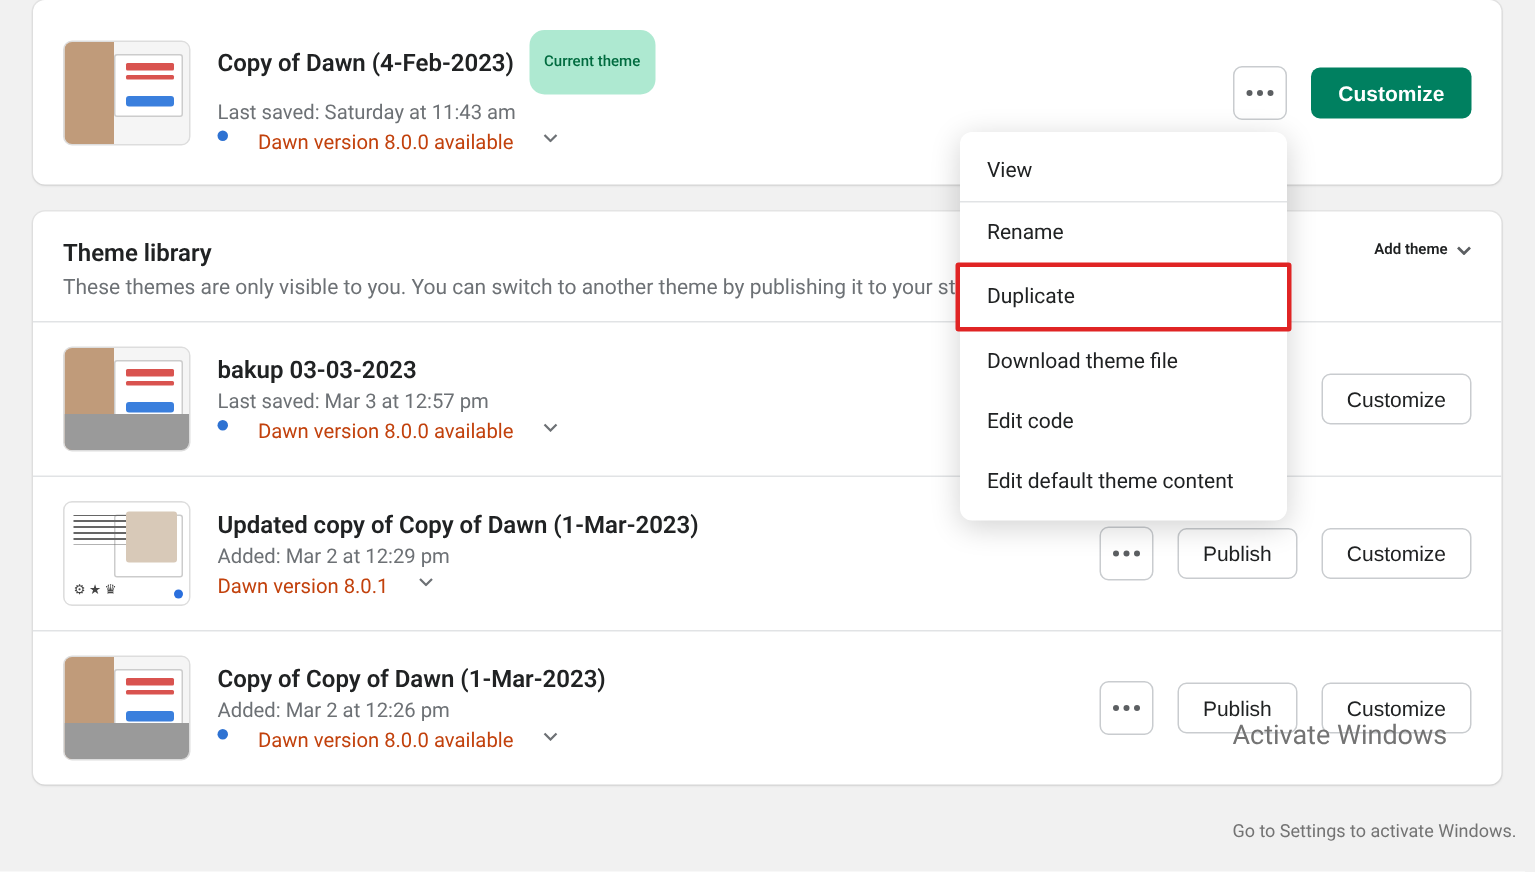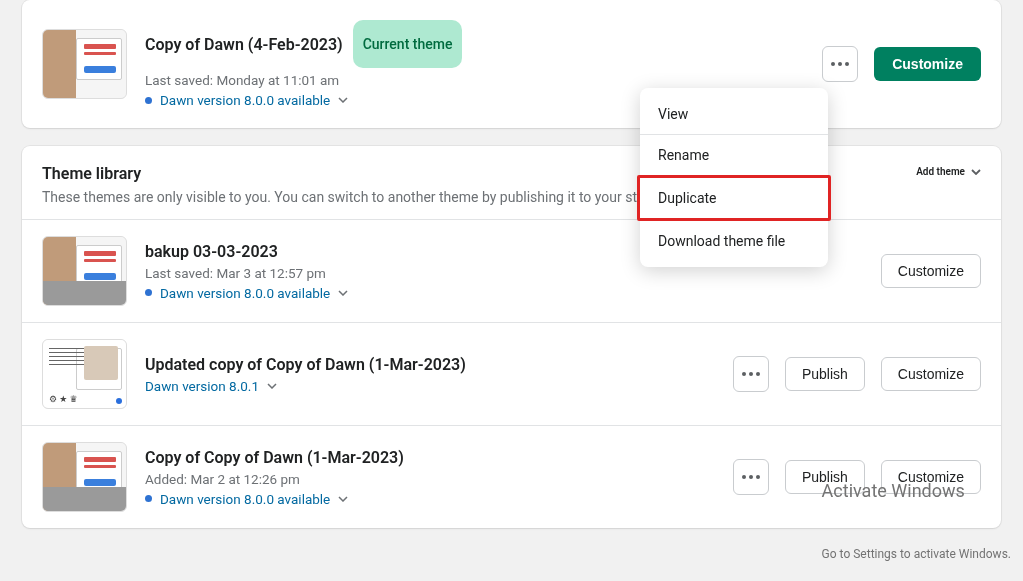--- a/index.html
+++ b/index.html
@@ -112,36 +112,36 @@
 .meta { flex: 1; }
 .title-row { display: flex; align-items: center; gap: 10px; margin-bottom: 4px; }
 .title {
   font-size: 16px;
   font-weight: 600;
   color: #202223;
 }
 .badge-current {
   background: #aee9d1;
   color: #006b3f;
-  font-size: 14px;
+  font-size: 10px;
   padding: 16px 10px;
   border-radius: 10px;
   font-weight: 500;
 }
 .sub {
   font-size: 13.5px;
   color: #6d7175;
   margin-bottom: 4px;
 }
 .version-row {
   display: flex;
-  align-items: center;
-  gap: 8px;
+  align-items: flex-start;
+  gap: 20px;
   font-size: 13.5px;
-  color: #0369a1;
+  color: #c2410c;
 }
 .blue-dot {
   width: 7px; height: 7px;
   border-radius: 50%;
   background: #2e72d2;
 }
 .chevron-down {
   width: 10px; height: 10px;
   display: inline-flex;
   align-items: center;
@@ -214,21 +214,21 @@
 .theme-row {
   border-top: 1px solid #e1e3e5;
   padding: 16px 20px;
   display: flex;
   align-items: center;
 }
 .dropdown {
   position: absolute;
   top: 88px;
   left: 640px;
-  width: 188px;
+  width: 218px;
   background: #fff;
   border-radius: 8px;
   box-shadow: 0 4px 20px rgba(0,0,0,0.18);
   z-index: 100;
   padding: 6px 0;
 }
 .dropdown-item {
   padding: 12px 18px;
   font-size: 14px;
   color: #202223;
@@ -265,21 +265,21 @@
         <div class="thumb-inner"></div>
         <div class="thumb-red"></div>
         <div class="thumb-red2"></div>
         <div class="thumb-blue"></div>
       </div>
       <div class="meta">
         <div class="title-row">
           <span class="title">Copy of Dawn (4-Feb-2023)</span>
           <span class="badge-current">Current theme</span>
         </div>
-        <div class="sub">Last saved: Monday at 11:01 am</div>
+        <div class="sub">Last saved: Saturday at 11:43 am</div>
         <div class="version-row">
           <span class="blue-dot"></span>
           <span>Dawn version 8.0.0 available</span>
           <span class="chevron-down">
             <svg width="10" height="6" viewBox="0 0 10 6">
                 <path d="M1 1l4 4 4-4" stroke="#6d7175" stroke-width="1.5" fill="none"></path>
               </svg>
           </span>
         </div>
       </div>
@@ -343,20 +343,21 @@
         <div class="thumb-inner"></div>
         <div class="lines"></div>
         <div class="figure"></div>
         <div class="badges">⚙ ★ ♛</div>
         <div class="bluedot"></div>
       </div>
       <div class="meta">
         <div class="title-row">
           <span class="title">Updated copy of Copy of Dawn (1-Mar-2023)</span>
         </div>
+        <div class="sub">Added: Mar 2 at 12:29 pm</div>
         <div class="version-row">
           <span>Dawn version 8.0.1</span>
           <span class="chevron-down">
             <svg width="10" height="6" viewBox="0 0 10 6">
                 <path d="M1 1l4 4 4-4" stroke="#6d7175" stroke-width="1.5" fill="none"></path>
               </svg>
           </span>
         </div>
       </div>
       <div class="actions">
@@ -411,18 +412,20 @@
   </div>
 
 </div>
 
 <div class="dropdown">
   <div class="dropdown-item">View</div>
   <div class="dropdown-sep"></div>
   <div class="dropdown-item">Rename</div>
   <div class="dropdown-item duplicate-highlight">Duplicate</div>
   <div class="dropdown-item">Download theme file</div>
+  <div class="dropdown-item">Edit code</div>
+  <div class="dropdown-item">Edit default theme content</div>
 </div>
 
 <div class="watermark">
   <div class="l1">Activate Windows</div>
   <div class="l2">Go to Settings to activate Windows.</div>
 </div>
 
 </body></html>

